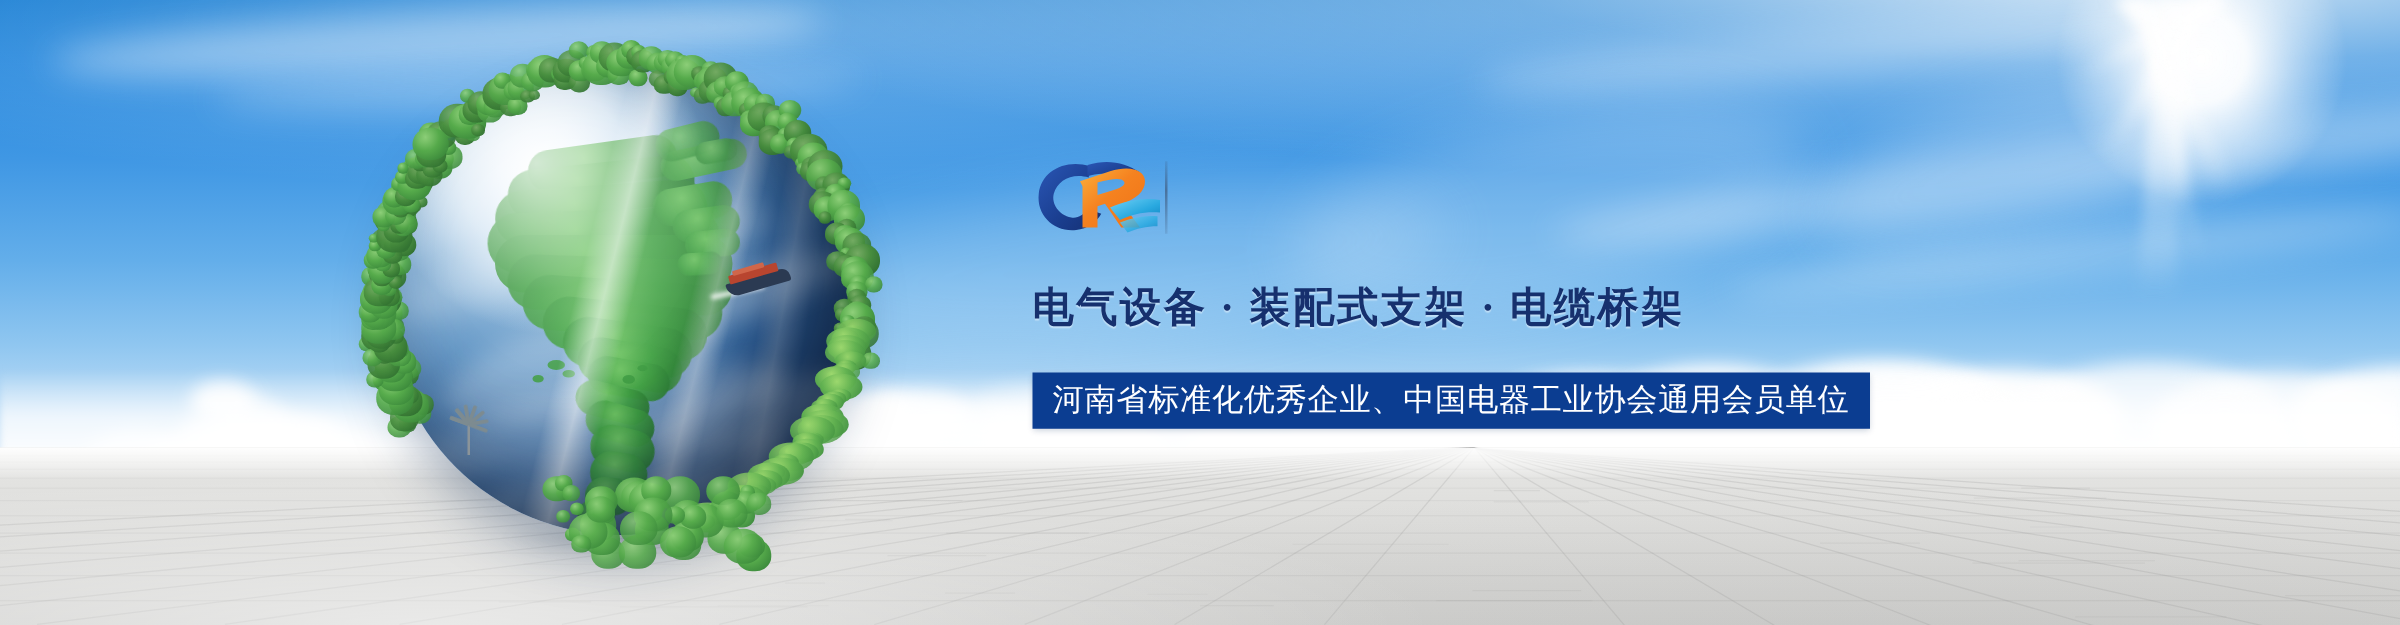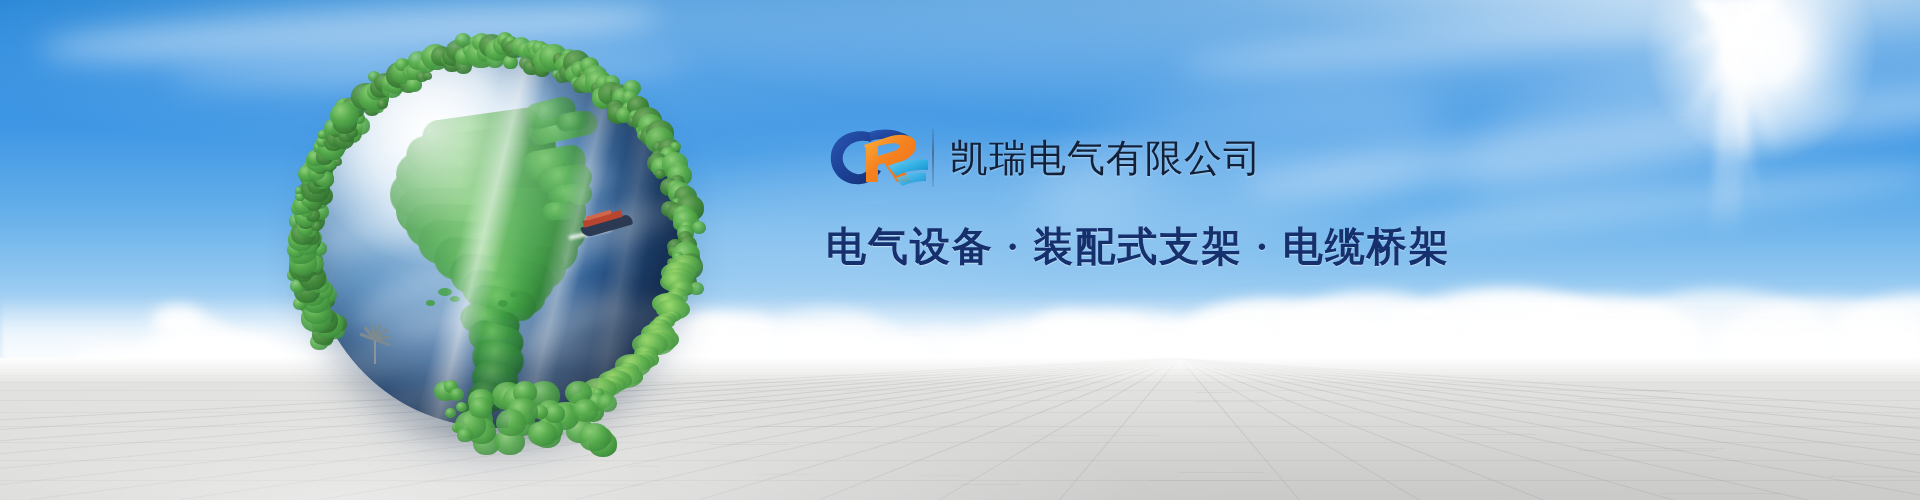--- a/index.html
+++ b/index.html
@@ -156,21 +156,21 @@
   }
   .brand-en{
     font-size:17px;line-height:22px;color:#1d2a42;letter-spacing:1.3px;margin-top:3px;
     font-family:"Liberation Sans","DejaVu Sans",sans-serif;font-weight:400;
   }
 
   .tagline{
     margin-top:22px;
     font-family:"Liberation Serif","DejaVu Serif",serif;
     font-weight:700;
-    font-size:40px;line-height:58px;
+    font-size:33px;line-height:58px;
     color:#16306e;
     letter-spacing:2px;
     white-space:nowrap;
     text-shadow:0 1px 1px rgba(255,255,255,.45);
   }
 
   .badge{
     display:inline-block;
     margin-top:22px;
     background:#0b3d91;
@@ -840,21 +840,21 @@
                    M52 22 L52 32 L65 28 C72 26 75 23 73 21 C71 18 63 19 52 22 Z" fill="url(#gOrange)"></path>
 
           <path d="M62 42 C76 36 90 34 102 36 L102 46 C91 45 80 47 70 52 Z" fill="url(#gCyan)"></path>
           <path d="M70 54 C80 50 90 48 100 49 L100 57 C91 57 83 59 76 62 Z" fill="url(#gCyan)" opacity=".85"></path>
         </svg>
       </div>
 
       <div class="divider"></div>
 
       <div class="brandtext">
-        <div class="brand-cn">凯瑞电气有限公司</div>
       </div>
     </div>
 
     <div class="tagline">电气设备 · 装配式支架 · 电缆桥架</div>
 
+    <div class="badge">河南省标准化优秀企业、中国电器工业协会通用会员单位</div>
   </div>
 
 </div>
 
 </body></html>

